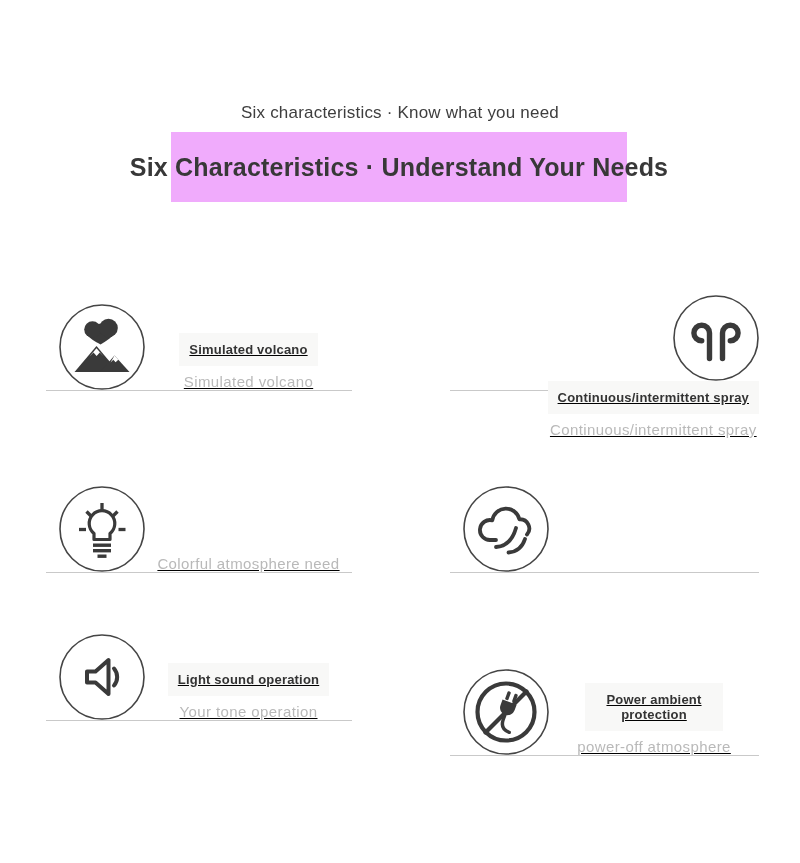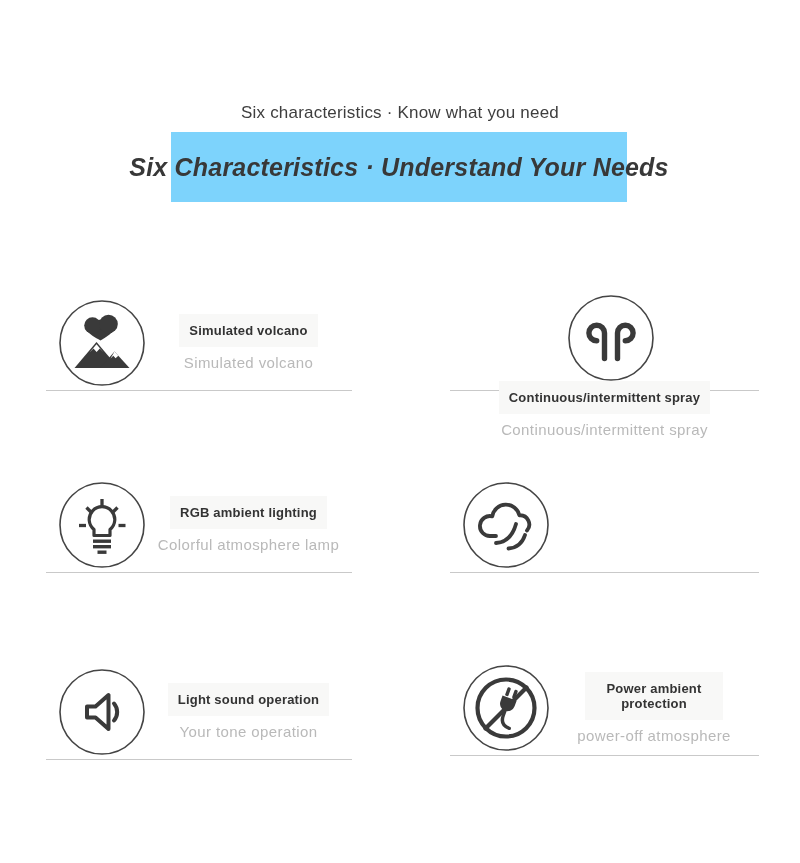--- a/index.html
+++ b/index.html
@@ -14,32 +14,32 @@
     border-radius:9px;
   }
   .eyebrow {
     position:absolute; top:103px; left:0; width:800px;
     text-align:center;
     font-size:17px; color:#3e3e3e; letter-spacing:0.2px;
   }
   .heading-box {
     position:absolute; top:132px; left:171px;
     width:456px; height:70px;
-    background:#7dd3fc;
-    display:flex; align-items:center; justify-content:center;font-style:italic;
+    background:#f0abfc;
+    display:flex; align-items:center; justify-content:center;
   }
   .heading {
     font-size:25px; font-weight:bold; color:#383838;
     white-space:nowrap; letter-spacing:0.2px;
   }
   .item {
     position:absolute;
     width:306px; height:96px;
     border-bottom:1px solid #c9c9c9;
-    display:flex; align-items:center;
+    display:flex; align-items:flex-end;text-decoration:underline;
   }
   .item.right { width:309px; }
   .icon-wrap { width:86px; height:86px; margin-left:13px; flex:none; }
   .icon-wrap svg { display:block; width:86px; height:86px; }
   .text {
     flex:1 1 auto;
     display:flex; flex-direction:column;
     align-items:center; justify-content:center;
     text-align:center;
   }
@@ -117,39 +117,38 @@
         <g stroke="#3a3a3a" stroke-width="3.3">
           <line x1="43" y1="17" x2="43" y2="24"></line>
           <line x1="20" y1="43.5" x2="27" y2="43.5"></line>
           <line x1="59.5" y1="43.5" x2="66.5" y2="43.5"></line>
           <line x1="27.5" y1="25.5" x2="32.5" y2="30.5"></line>
           <line x1="58.5" y1="25.5" x2="53.5" y2="30.5"></line>
         </g>
       </svg>
     </div>
     <div class="text">
-      <div class="title-box">RGB ambient lighting</div>
-      <div class="subtitle">Colorful atmosphere lamp</div>
+      <div class="subtitle">Colorful atmosphere need</div>
     </div>
   </div>
 
   <div class="item right" style="left:450px; top:477px;">
     <div class="icon-wrap">
       <svg viewBox="0 0 86 86">
         <circle cx="43" cy="43" r="42" fill="none" stroke="#454545" stroke-width="1.6"></circle>
         <g fill="none" stroke="#3a3a3a" stroke-width="3.8" stroke-linecap="round" stroke-linejoin="round">
           <path d="M33 54 L27.5 54 A10 10 0 1 1 29.3 34.3 A13.8 13.8 0 0 1 56.4 33.3 A9.2 9.2 0 0 1 64 48.5"></path>
           <path d="M33 61 Q48 60 53 42"></path>
           <path d="M45.5 66.5 Q58 65.5 62 53"></path>
         </g>
       </svg>
     </div>
   </div>
 
-  <div class="item" style="left:46px; top:664px;">
+  <div class="item" style="left:46px; top:625px;">
     <div class="icon-wrap">
       <svg viewBox="0 0 86 86">
         <circle cx="43" cy="43" r="42" fill="none" stroke="#454545" stroke-width="1.6"></circle>
         <g fill="none" stroke="#3a3a3a" stroke-width="4" stroke-linecap="round" stroke-linejoin="round">
           <path d="M28 37.5 L36.5 37.5 L49.5 26 L49.5 60 L36.5 48.5 L28 48.5 Z"></path>
           <path d="M55 34.5 a13 13 0 0 1 0 17"></path>
         </g>
       </svg>
     </div>
     <div class="text">

